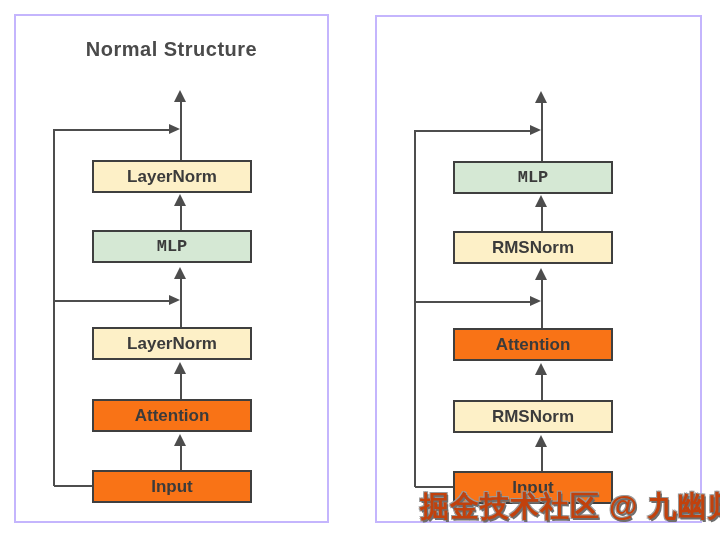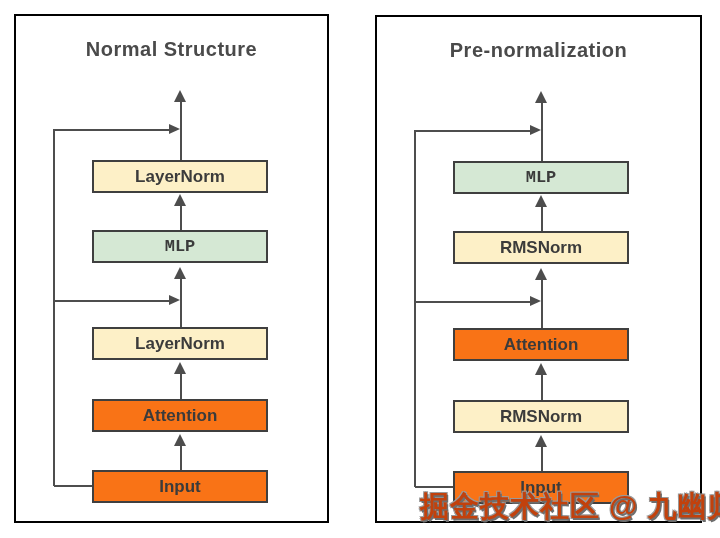--- a/index.html
+++ b/index.html
@@ -1,29 +1,29 @@
 <!DOCTYPE html>
 <html><head>
 <meta charset="utf-8">
 <style>
   html,body{margin:0;padding:0;background:#ffffff;}
   #stage{
     position:relative;width:720px;height:538px;background:#ffffff;overflow:hidden;
     font-family:"Liberation Sans", sans-serif;
   }
   .panel{
-    position:absolute;border:2px solid #000000;background:#ffffff;box-sizing:border-box;
+    position:absolute;border:2px solid #c4b5fd;background:#ffffff;box-sizing:border-box;
   }
   .panel-inner{position:absolute;left:0;top:0;right:0;bottom:0;}
   .title{
     position:absolute;left:0;top:22px;width:100%;text-align:center;
     font-size:20px;font-weight:bold;color:#4a4a4a;letter-spacing:0.5px;
   }
   .box{
-    position:absolute;left:76px;width:176px;height:33px;box-sizing:border-box;
+    position:absolute;left:76px;width:160px;height:33px;box-sizing:border-box;
     border:2px solid #3f3f3f;display:flex;align-items:center;justify-content:center;
     font-size:17px;font-weight:bold;color:#3b3b3b;
   }
   .b1{top:144px}.b2{top:214px}.b3{top:311px}.b4{top:383px}.b5{top:454px}
   .fill-yellow{background:#fdf0c7;}
   .fill-green{background:#d5e8d4;font-family:Liberation Mono, monospace;}
   .fill-blue{background:#f97316;}
   .fill-pink{background:#f97316;}
   .vline{position:absolute;width:2px;background:#4d4d4d;}
   .hline{position:absolute;height:2px;background:#4d4d4d;}
@@ -91,21 +91,20 @@
       <div class="box b1 fill-yellow">LayerNorm</div>
       <div class="box b2 fill-green">MLP</div>
       <div class="box b3 fill-yellow">LayerNorm</div>
       <div class="box b4 fill-blue">Attention</div>
       <div class="box b5 fill-pink">Input</div>
     </div>
   </div>
 
   <div class="panel" style="left:375px;top:15px;width:327px;height:508px">
     <div class="panel-inner">
-      <div class="title">Pre-normalization</div>
 
       <div class="vline out-line"></div>
       <div class="head-up out-head"></div>
 
       <div class="vline skip-v"></div>
       <div class="hline skip-h-bottom"></div>
       <div class="hline skip-h-mid"></div>
       <div class="head-right skip-h-mid-head"></div>
       <div class="hline skip-h-top"></div>
       <div class="head-right skip-h-top-head"></div>

